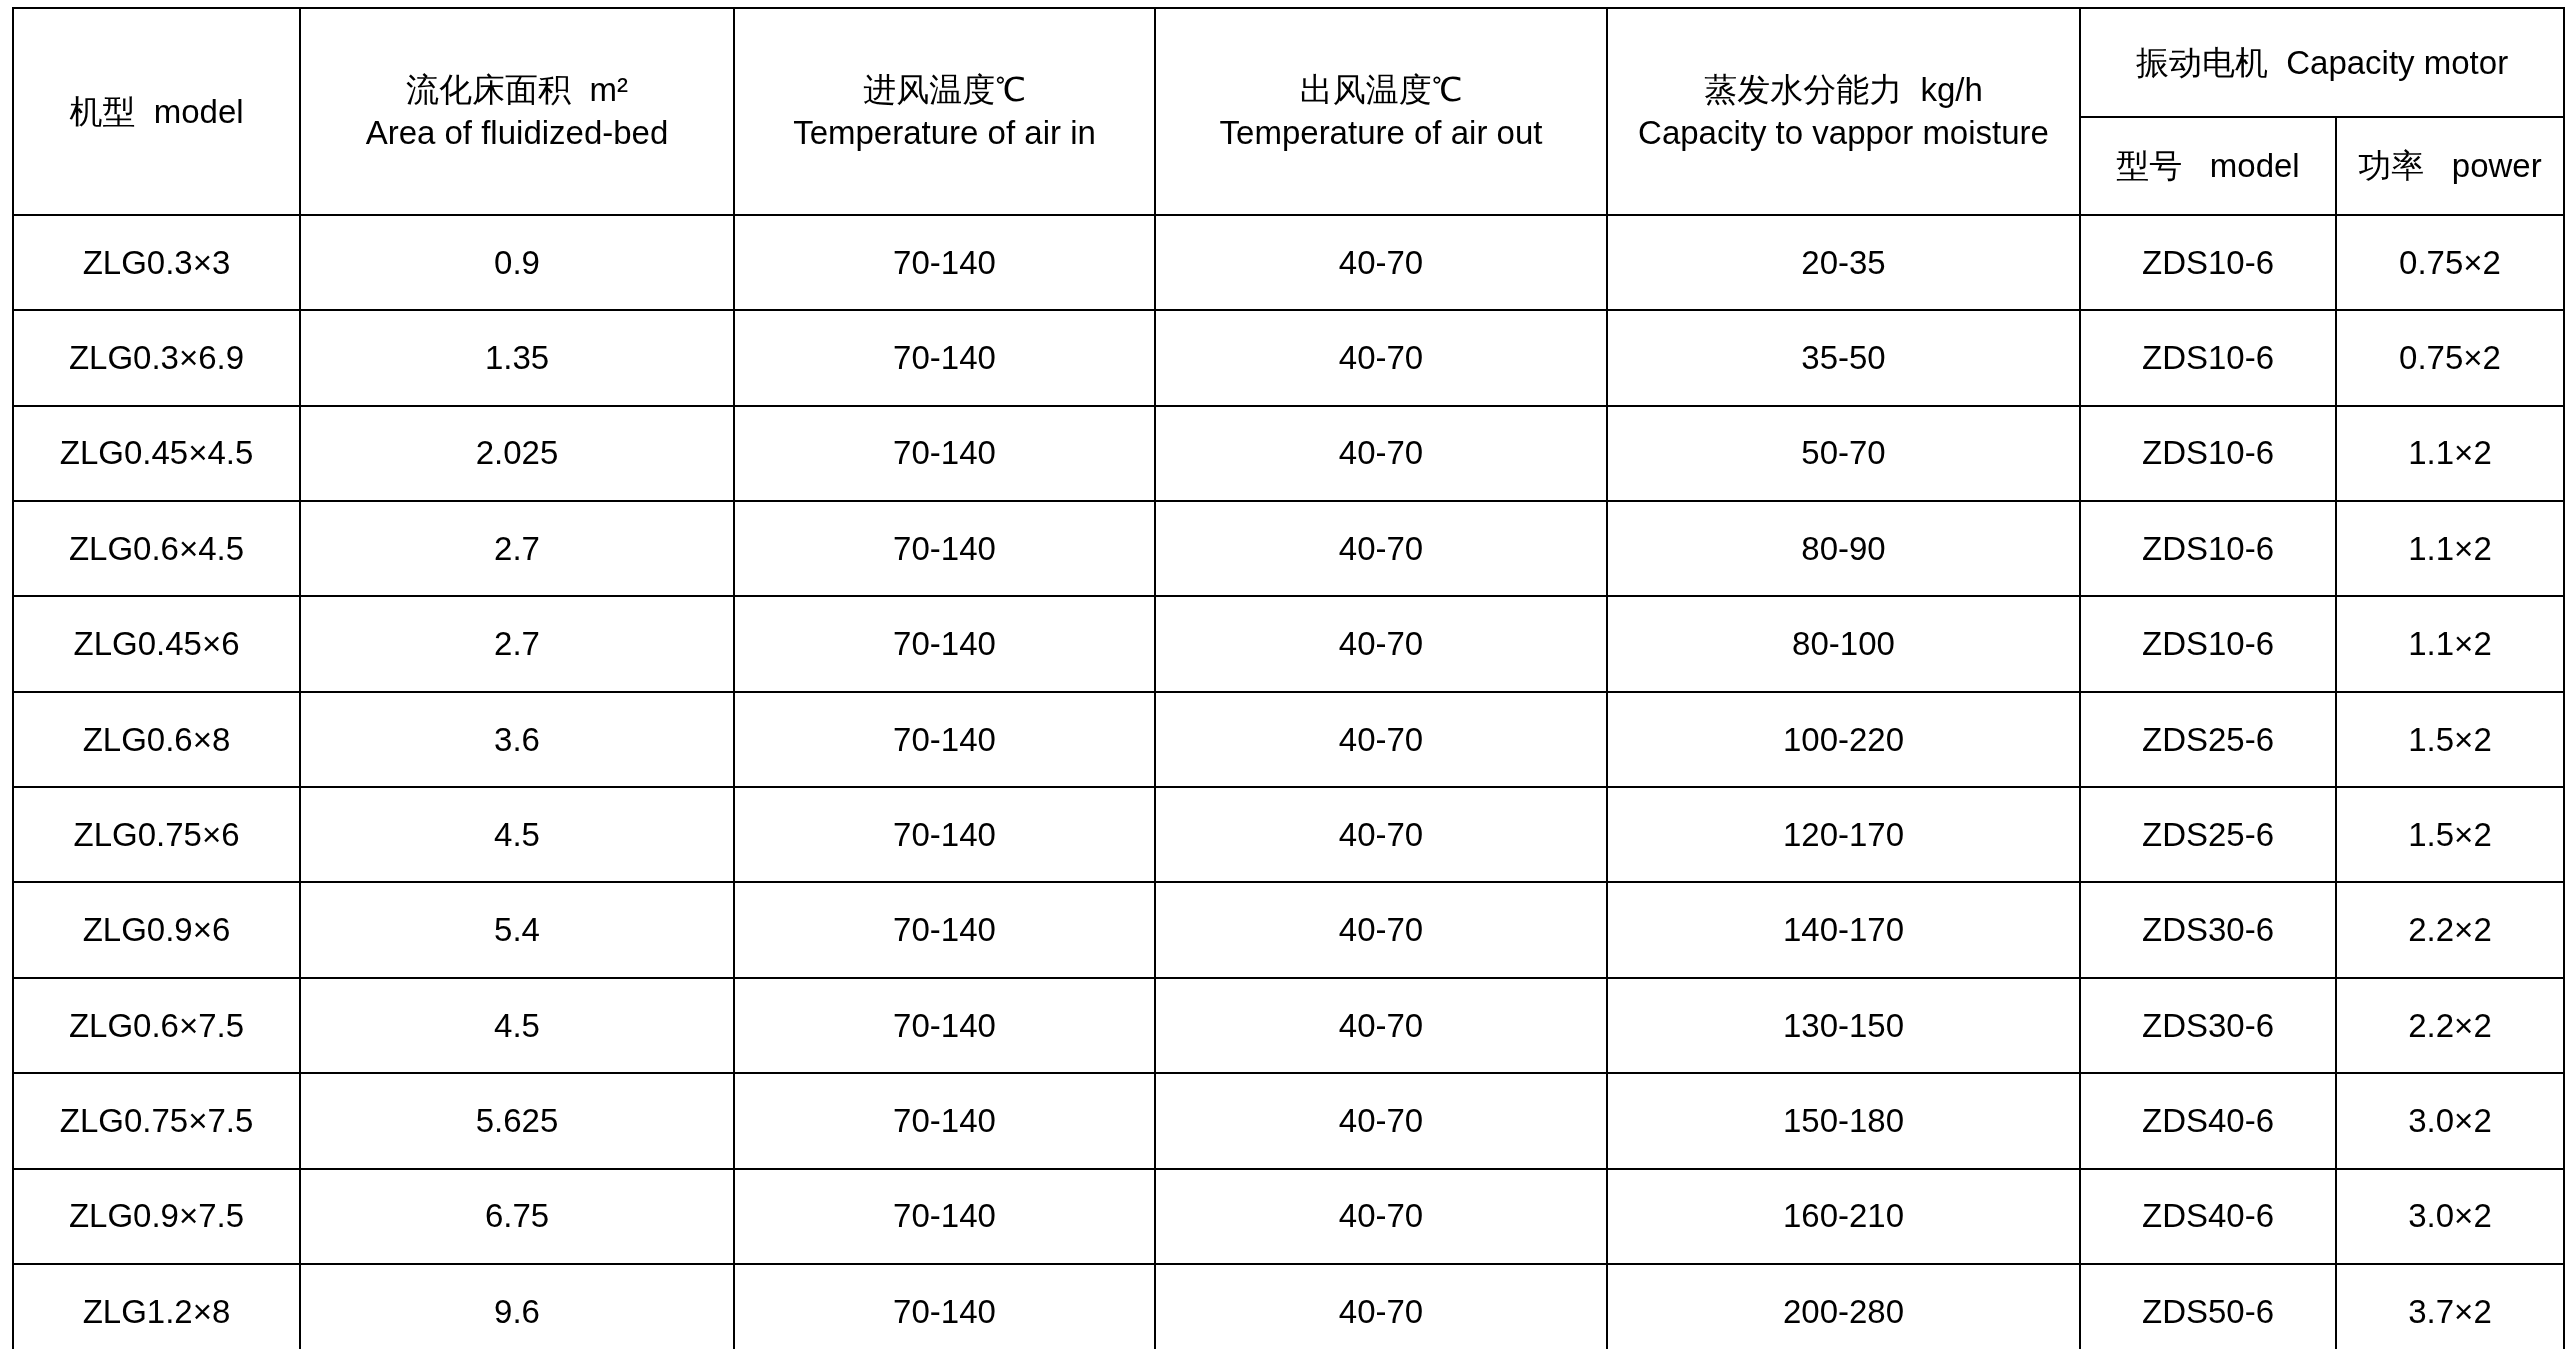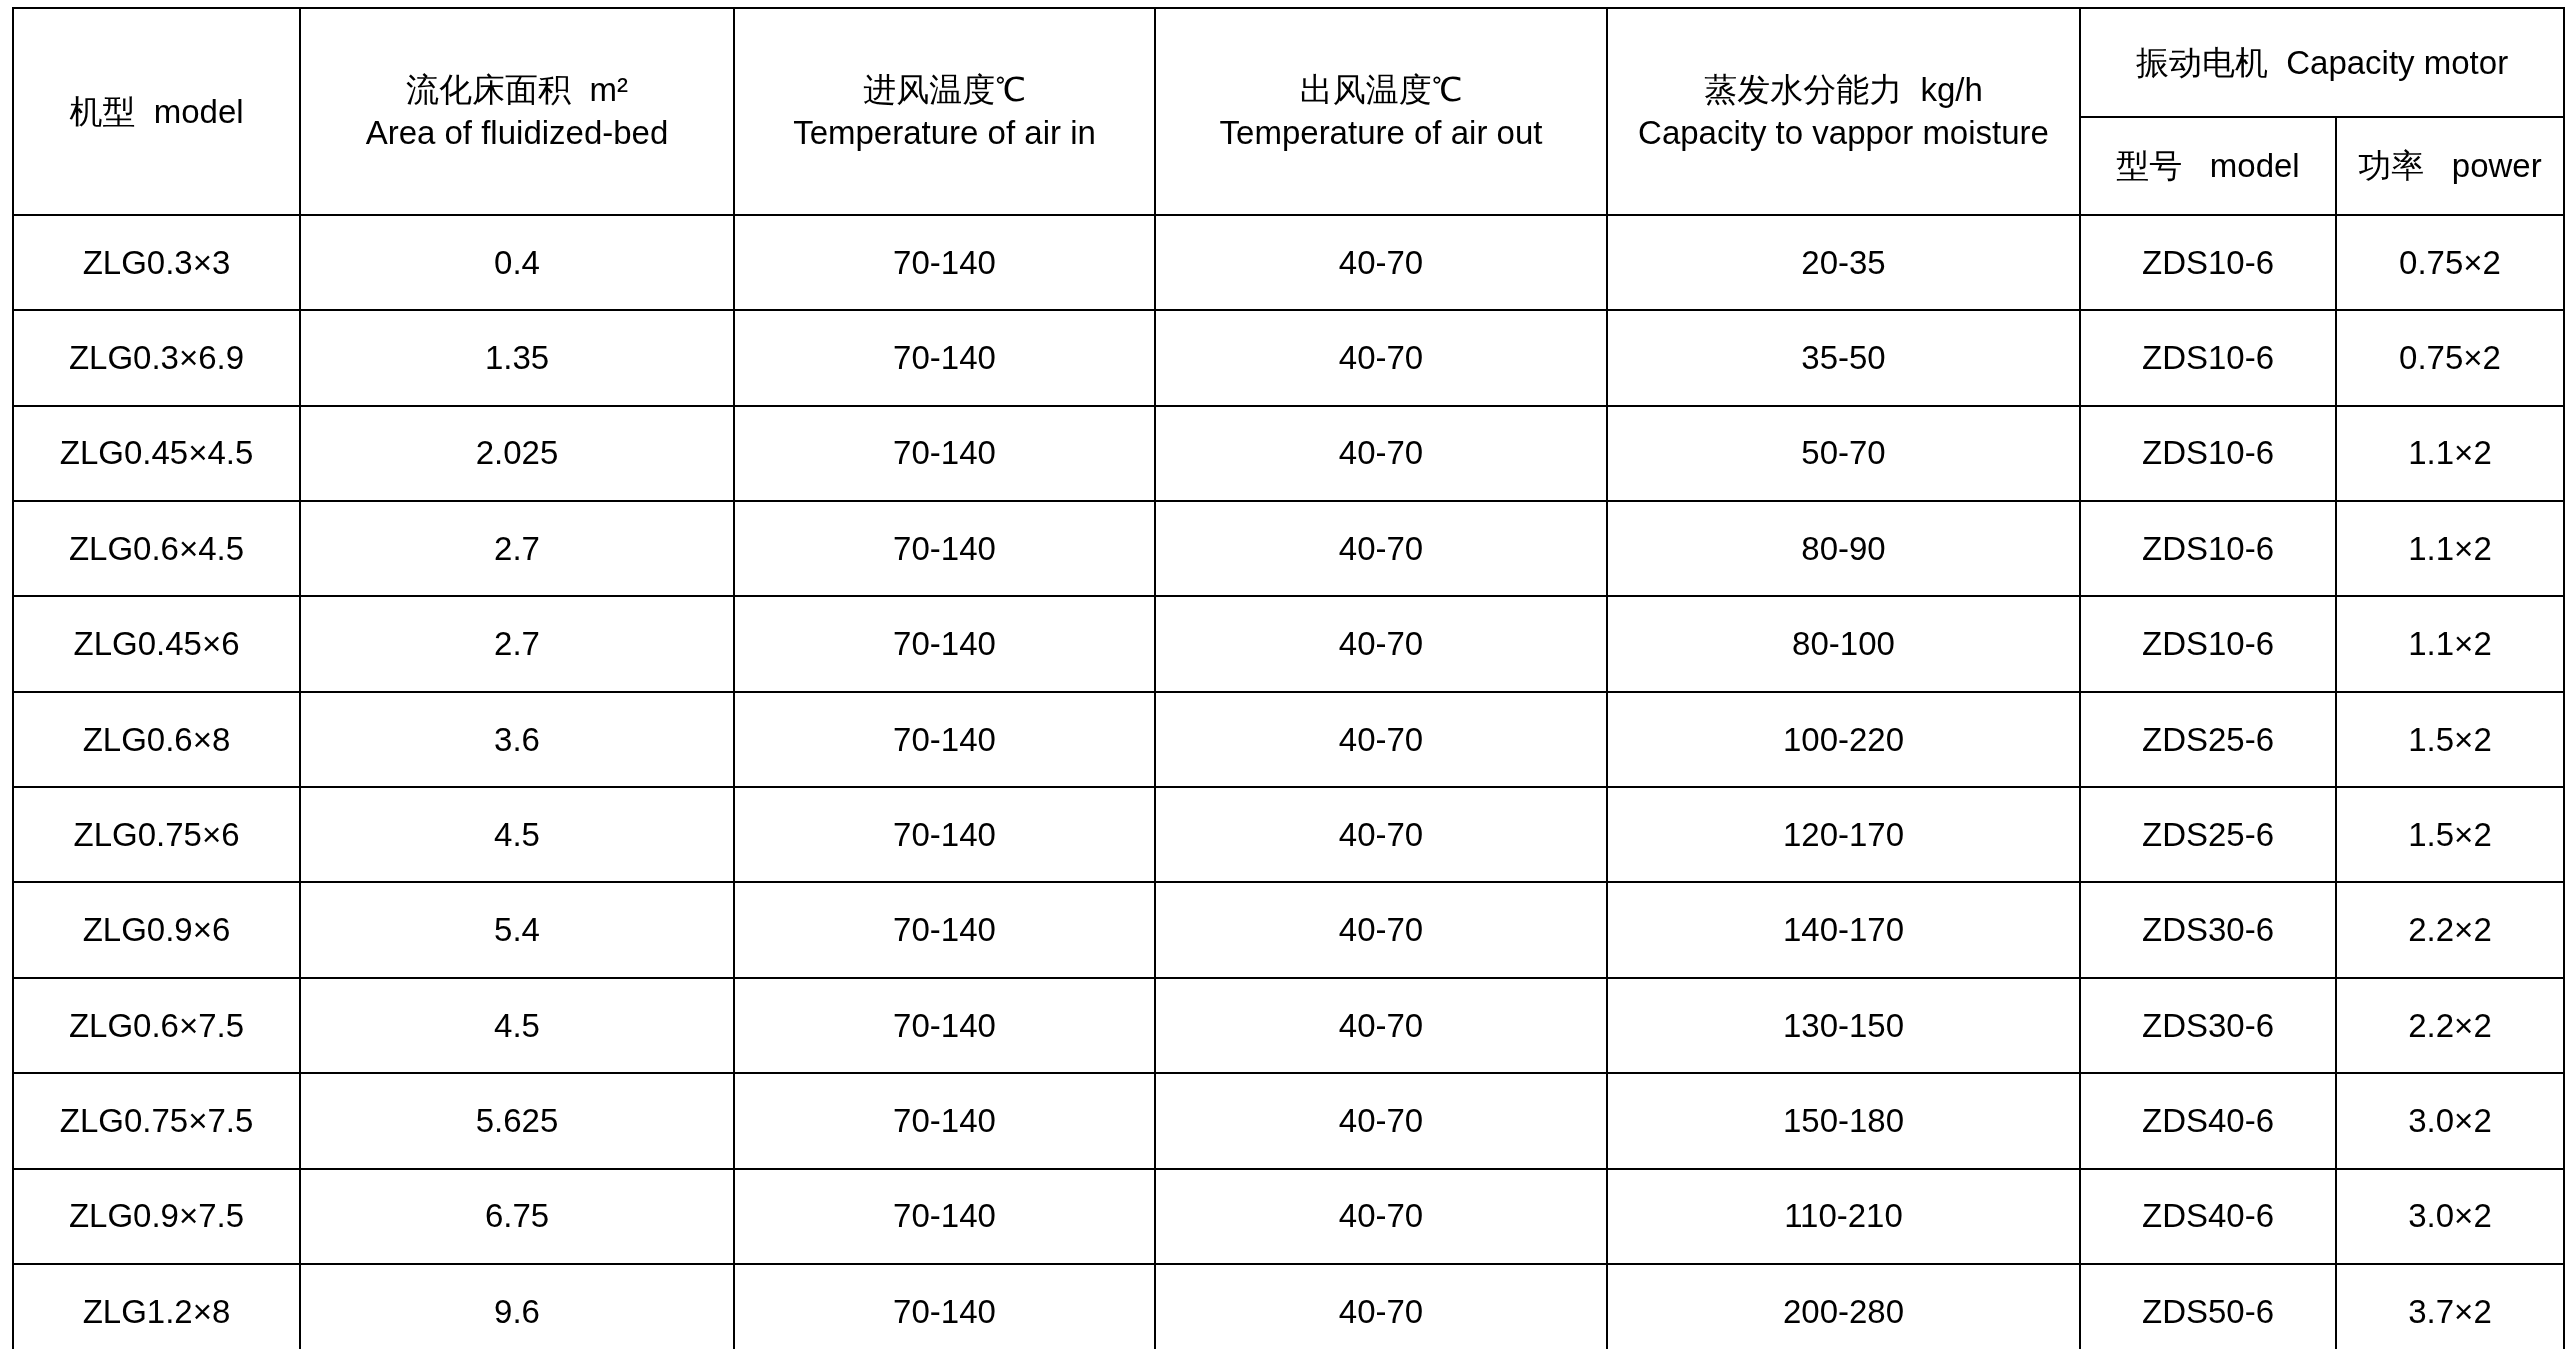--- a/index.html
+++ b/index.html
@@ -111,21 +111,21 @@
         </th>
         <th class="hdr-sub">
           <span>功率</span>
           <span>&nbsp;&nbsp;</span><span>power</span>
         </th>
       </tr>
     </thead>
     <tbody>
       <tr class="body-row">
         <td>ZLG0.3×3</td>
-        <td>0.4</td>
+        <td>0.9</td>
         <td>70-140</td>
         <td>40-70</td>
         <td>20-35</td>
         <td>ZDS10-6</td>
         <td>0.75×2</td>
       </tr>
       <tr class="body-row">
         <td>ZLG0.3×6.9</td>
         <td>1.35</td>
         <td>70-140</td>
@@ -204,21 +204,21 @@
         <td>40-70</td>
         <td>150-180</td>
         <td>ZDS40-6</td>
         <td>3.0×2</td>
       </tr>
       <tr class="body-row">
         <td>ZLG0.9×7.5</td>
         <td>6.75</td>
         <td>70-140</td>
         <td>40-70</td>
-        <td>110-210</td>
+        <td>160-210</td>
         <td>ZDS40-6</td>
         <td>3.0×2</td>
       </tr>
       <tr class="body-row">
         <td>ZLG1.2×8</td>
         <td>9.6</td>
         <td>70-140</td>
         <td>40-70</td>
         <td>200-280</td>
         <td>ZDS50-6</td>

